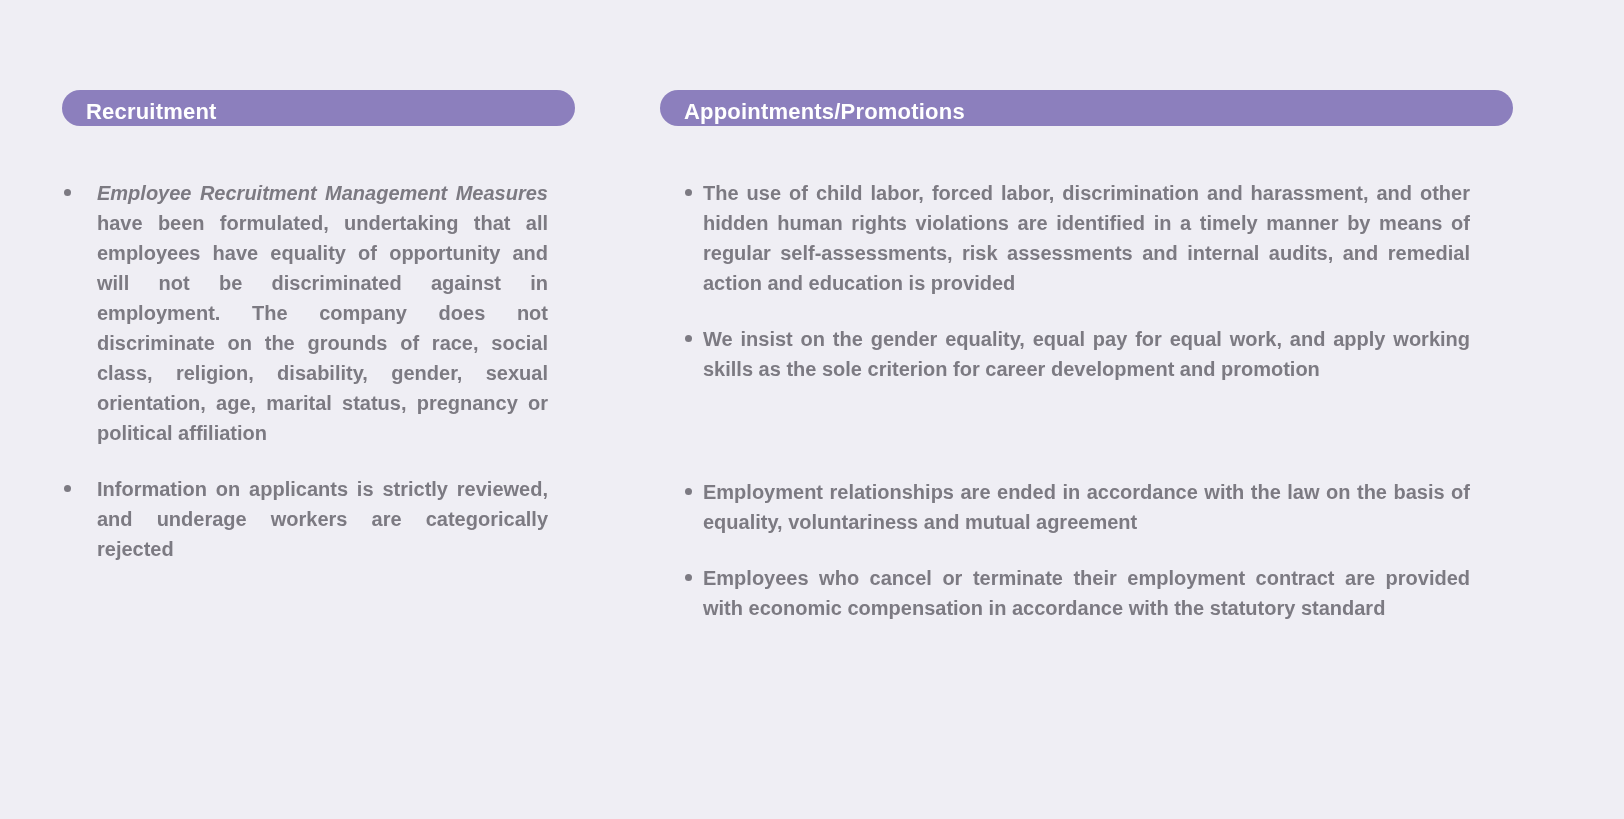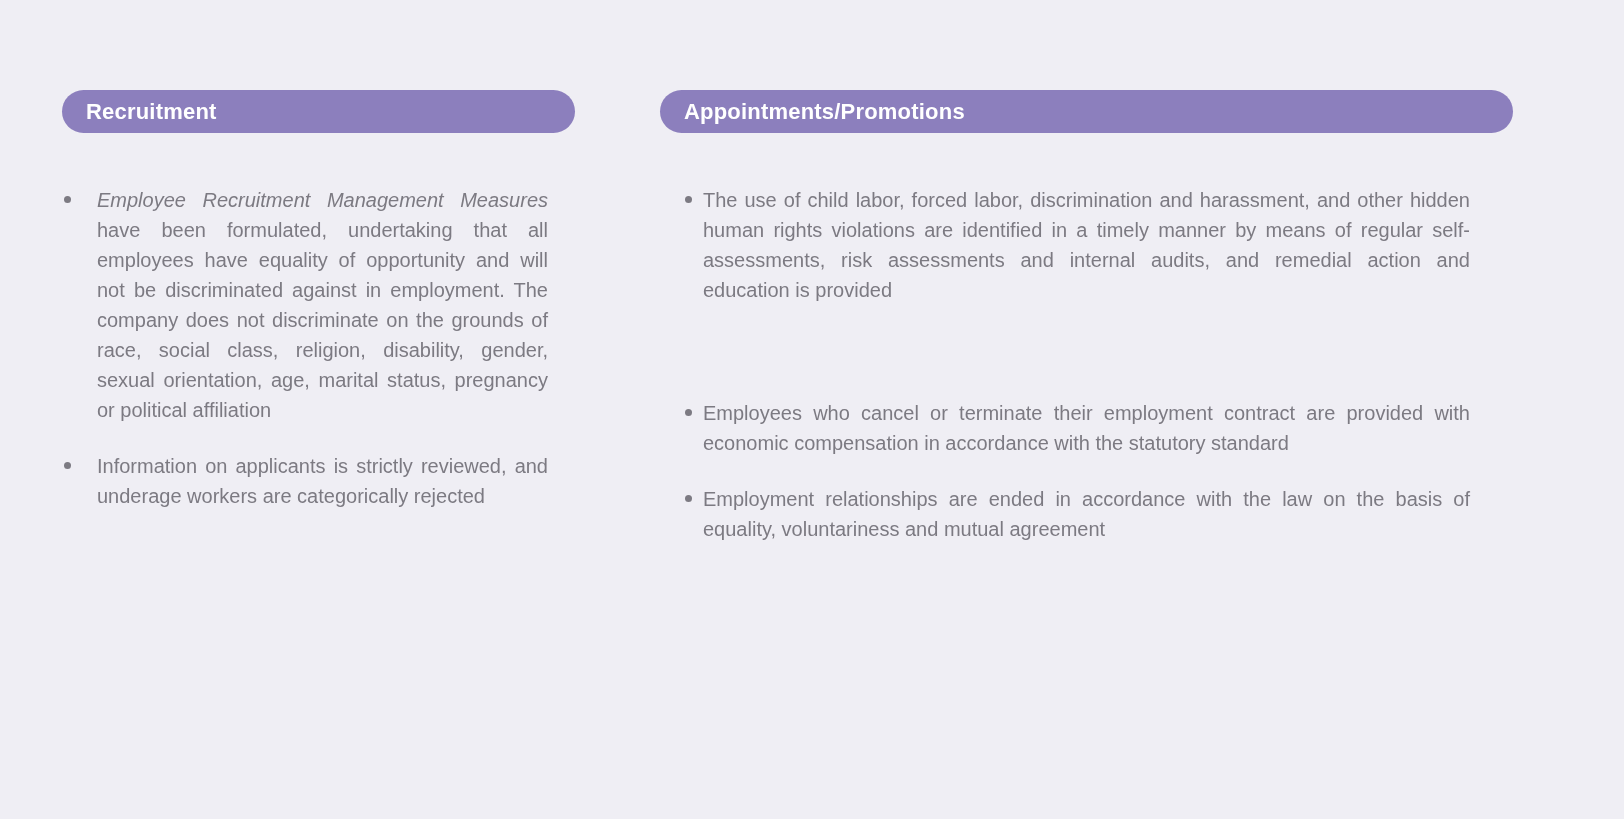--- a/index.html
+++ b/index.html
@@ -10,21 +10,21 @@
   body {
     background: var(--background, #EFEEF4);
     font-family: "Liberation Sans", "DejaVu Sans", sans-serif;
     position: relative;
   }
   .col { position: absolute; top: 90px; }
   .col-left  { left: 62px;  width: 513px; }
   .col-right { left: 660px; width: 853px; }
 
   .pill {
-    height: 43px;
+    height: 36px;
     border-radius: 21.5px;
     background: var(--accent, #8C7FBD);
     color: var(--header_text, #FFFFFF);
     font-size: 22px;
     font-weight: bold;
     line-height: 43px;
     padding-left: 24px;
     letter-spacing: 0.2px;
   }
 
@@ -37,20 +37,21 @@
   }
   .col-left ul.bullets { width: 486px; }
   .col-left ul.bullets li { padding-left: 35px; }
   .col-right ul.bullets { margin-left: 25px; width: 785px; }
   .col-right ul.bullets li { padding-left: 18px; }
 
   ul.bullets li {
     position: relative;
     margin-bottom: 26px;
     text-align: justify;
+    font-weight: bold;
   }
   ul.bullets li:last-child { margin-bottom: 0; }
 
   .dot {
     position: absolute;
     left: 2px; top: 11px;
     width: 7px; height: 7px;
     border-radius: 50%;
     background: var(--body_text, #7C7A82);
   }
@@ -69,22 +70,23 @@
     <li><span class="dot"></span><span class="it">Employee Recruitment Management Measures</span><span> have been formulated, undertaking that all employees have equality of opportunity and will not be discriminated against in employment. The company does not discriminate on the grounds of race, social class, religion, disability, gender, sexual orientation, age, marital status, pregnancy or political affiliation</span></li>
     <li><span class="dot"></span><span>Information on applicants is strictly reviewed, and underage workers are categorically rejected</span></li>
   </ul>
 </div>
 
 <div class="col col-right">
   <div class="section-appointments">
     <div class="pill"><span>Appointments/Promotions</span></div>
     <ul class="bullets">
       <li><span class="dot"></span><span>The use of child labor, forced labor, discrimination and harassment, and other hidden human rights violations are identified in a timely manner by means of regular self-assessments, risk assessments and internal audits, and remedial action and education is provided</span></li>
+      <li><span class="dot"></span><span>We insist on the gender equality, equal pay for equal work, and apply working skills as the sole criterion for career development and promotion</span></li>
     </ul>
   </div>
 
   <div class="section-dimission">
     <ul class="bullets">
+      <li><span class="dot"></span><span>Employment relationships are ended in accordance with the law on the basis of equality, voluntariness and mutual agreement</span></li>
       <li><span class="dot"></span><span>Employees who cancel or terminate their employment contract are provided with economic compensation in accordance with the statutory standard</span></li>
-      <li><span class="dot"></span><span>Employment relationships are ended in accordance with the law on the basis of equality, voluntariness and mutual agreement</span></li>
     </ul>
   </div>
 </div>
 
 </body></html>

